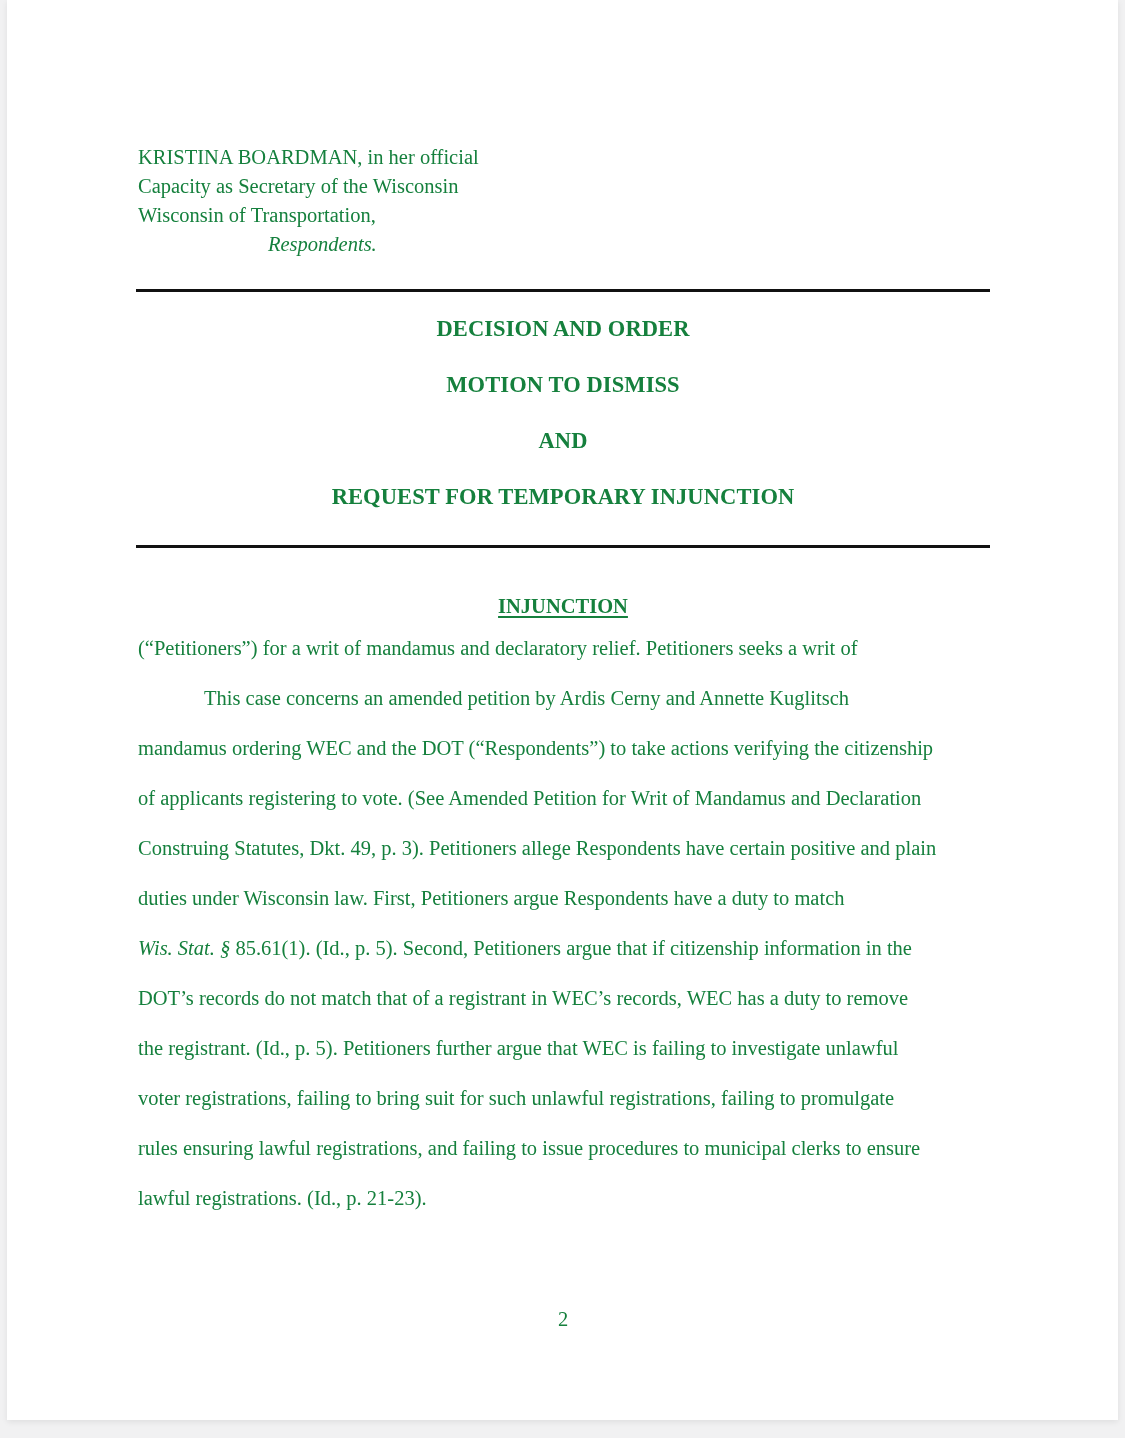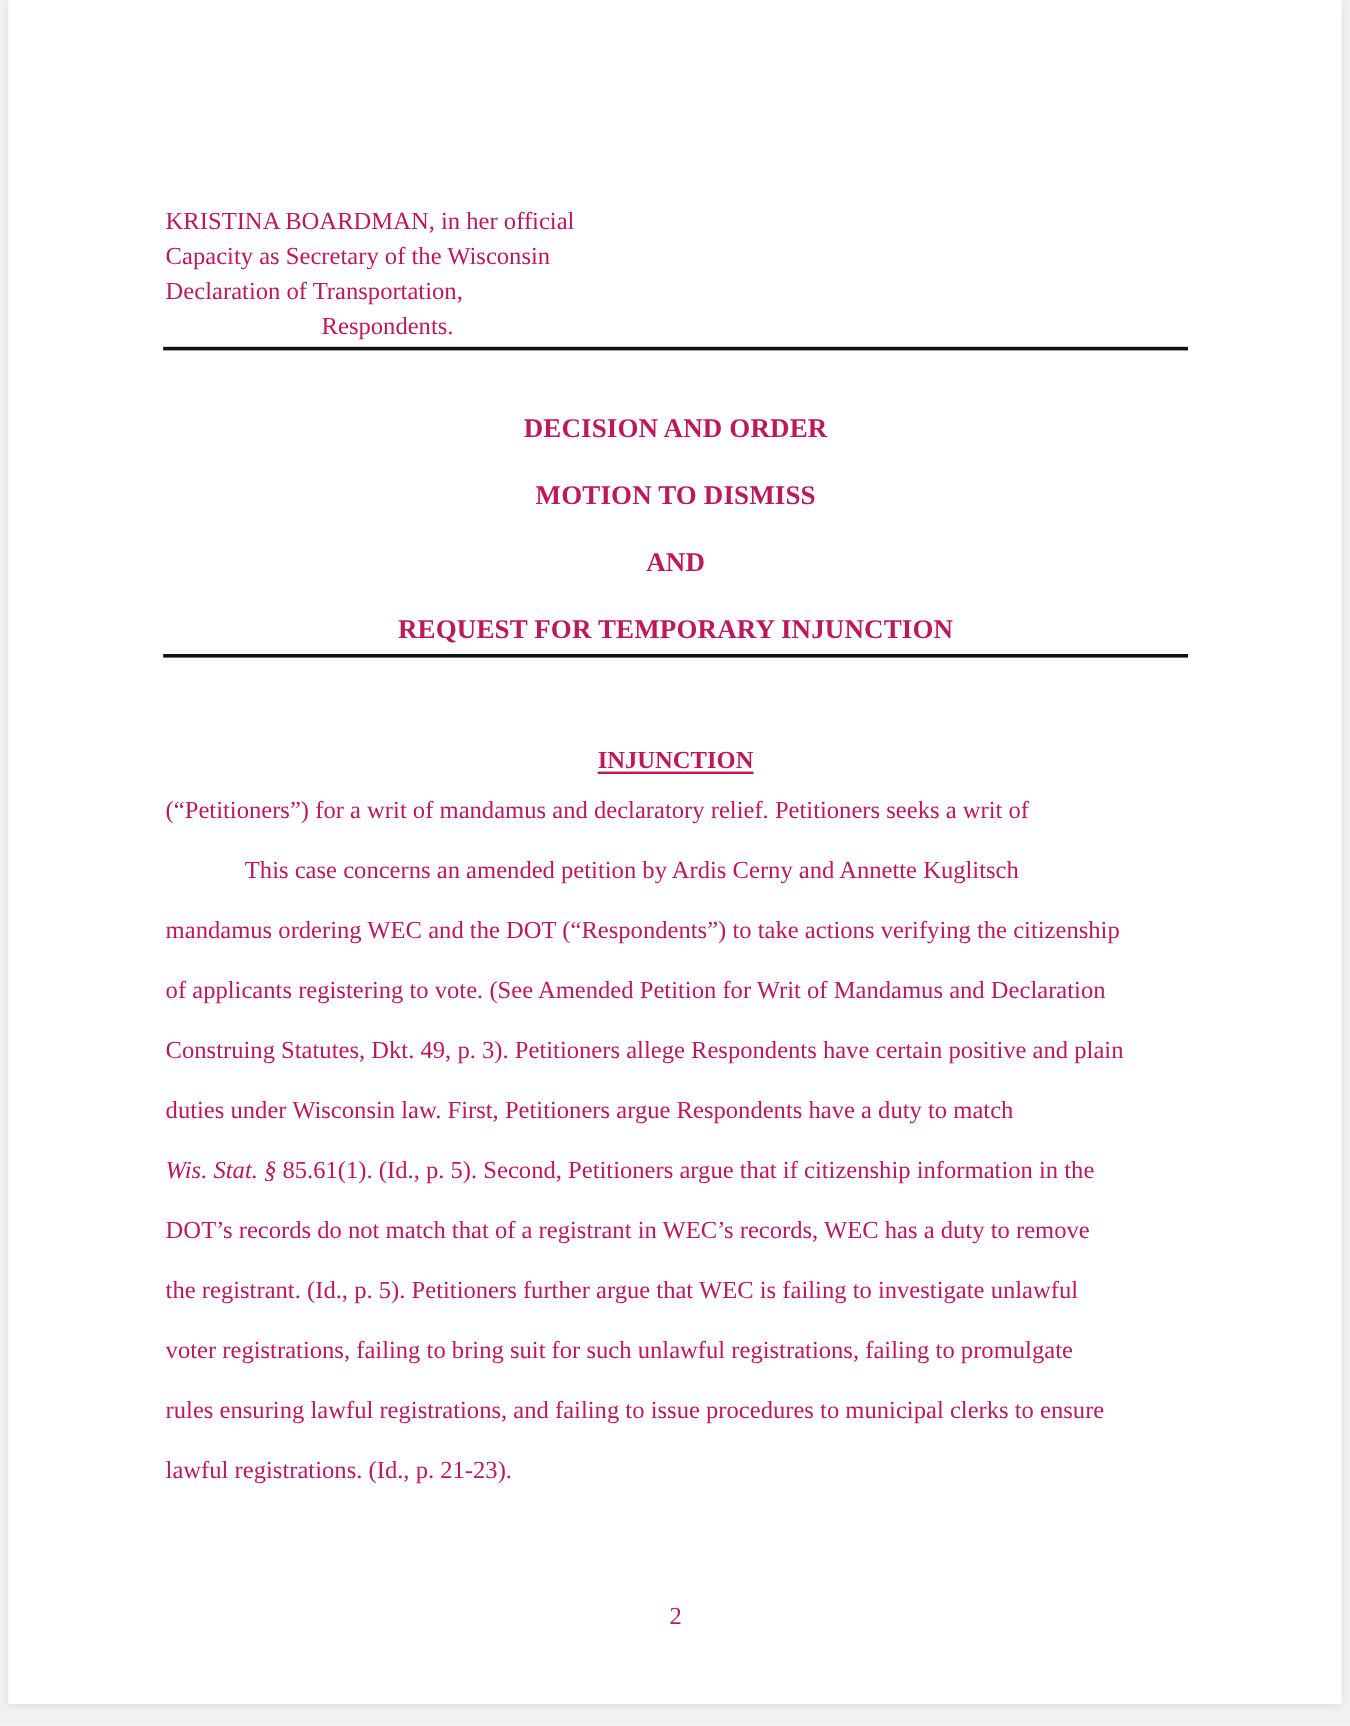--- a/index.html
+++ b/index.html
@@ -37,32 +37,32 @@
       top: 0;
       white-space: nowrap;
     }
     .fh-case { left: 170px; }
     .fh-doc { left: 379px; }
     .fh-filed { left: 543px; }
     .fh-page { left: 745px; }
 
     .serif {
       font-family: "Liberation Serif", serif;
-      color: #be185d;
-      margin-top: 28px;
+      color: #15803d;
     }
     .caption {
       position: absolute;
       left: 138px;
       top: 143px;
       font-size: 20.5px;
       line-height: 29px;
     }
     .caption .indent-line {
       padding-left: 130px;
+      font-style: italic;
     }
     .rule {
       position: absolute;
       left: 136px;
       width: 854px;
       height: 3px;
       background: #111111;
     }
     .rule-top { top: 289px; }
     .rule-bottom { top: 545px; }
@@ -129,21 +129,21 @@
   <span class="fh-doc">Document 150</span>
   <span class="fh-filed">Filed 10-03-2025</span>
   <span class="fh-page">Page 2 of 13</span>
 </div>
 
 <div class="sheet"></div>
 
 <div class="caption serif">
   <div>KRISTINA BOARDMAN, in her official</div>
   <div>Capacity as Secretary of the Wisconsin</div>
-  <div>Declaration of Transportation,</div>
+  <div>Wisconsin of Transportation,</div>
   <div class="indent-line">Respondents.</div>
 </div>
 
 <div class="rule rule-top"></div>
 
 <div class="title-line t1 serif">DECISION AND ORDER</div>
 <div class="title-line t2 serif">MOTION TO DISMISS</div>
 <div class="title-line t3 serif">AND</div>
 <div class="title-line t4 serif">REQUEST FOR TEMPORARY INJUNCTION</div>
 

